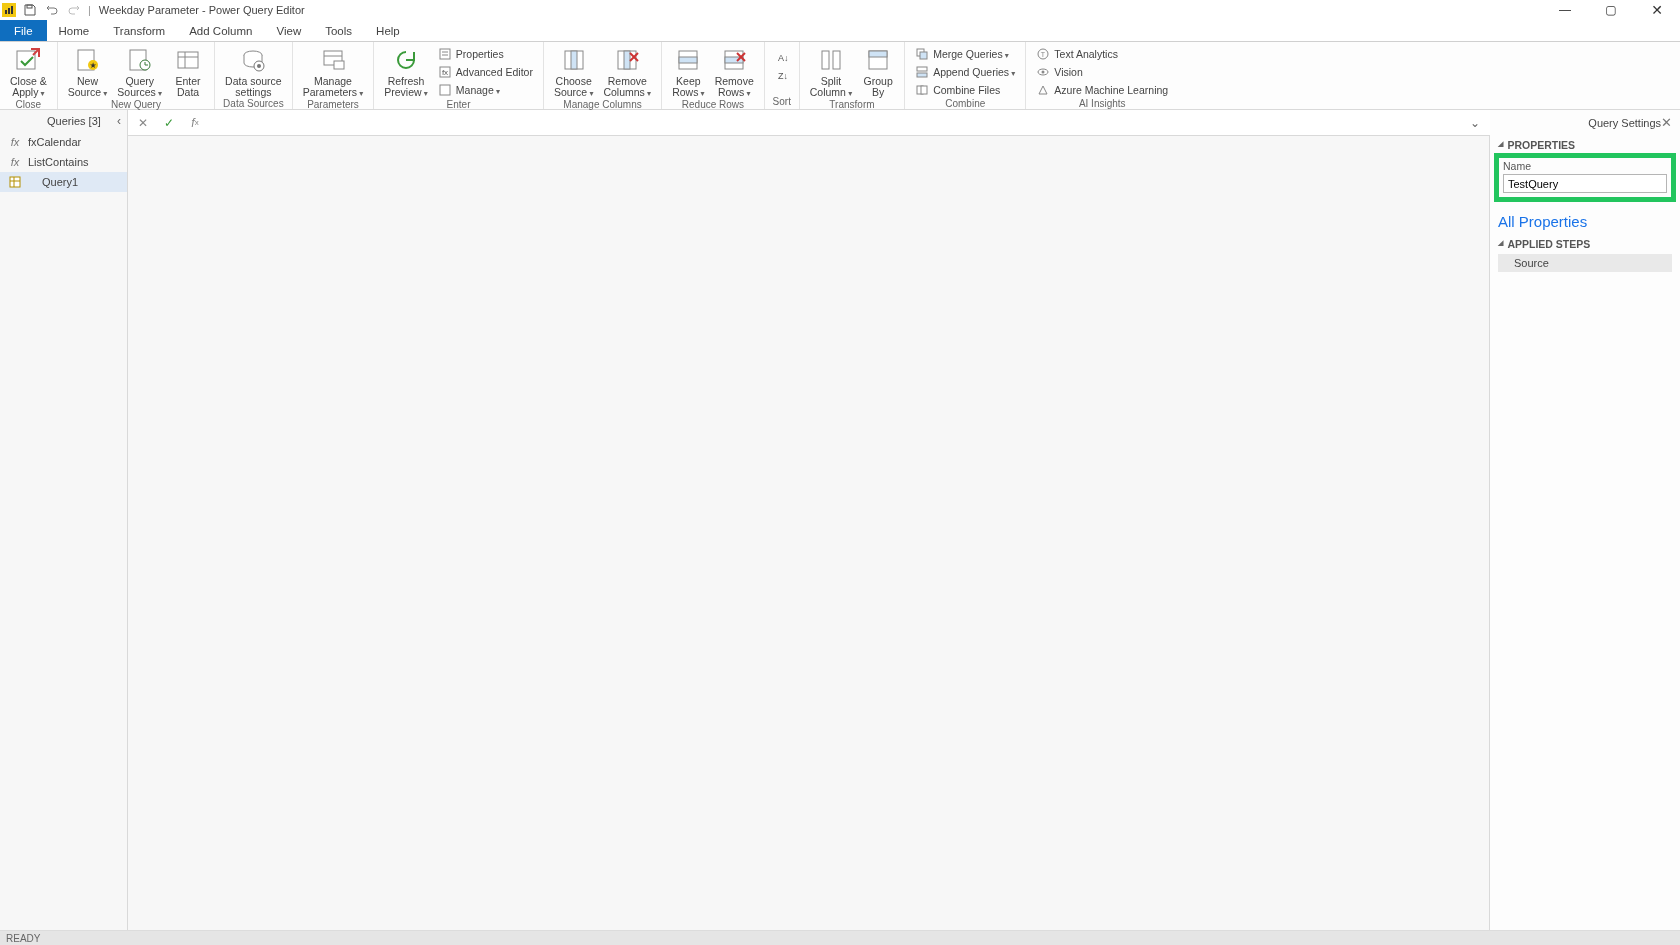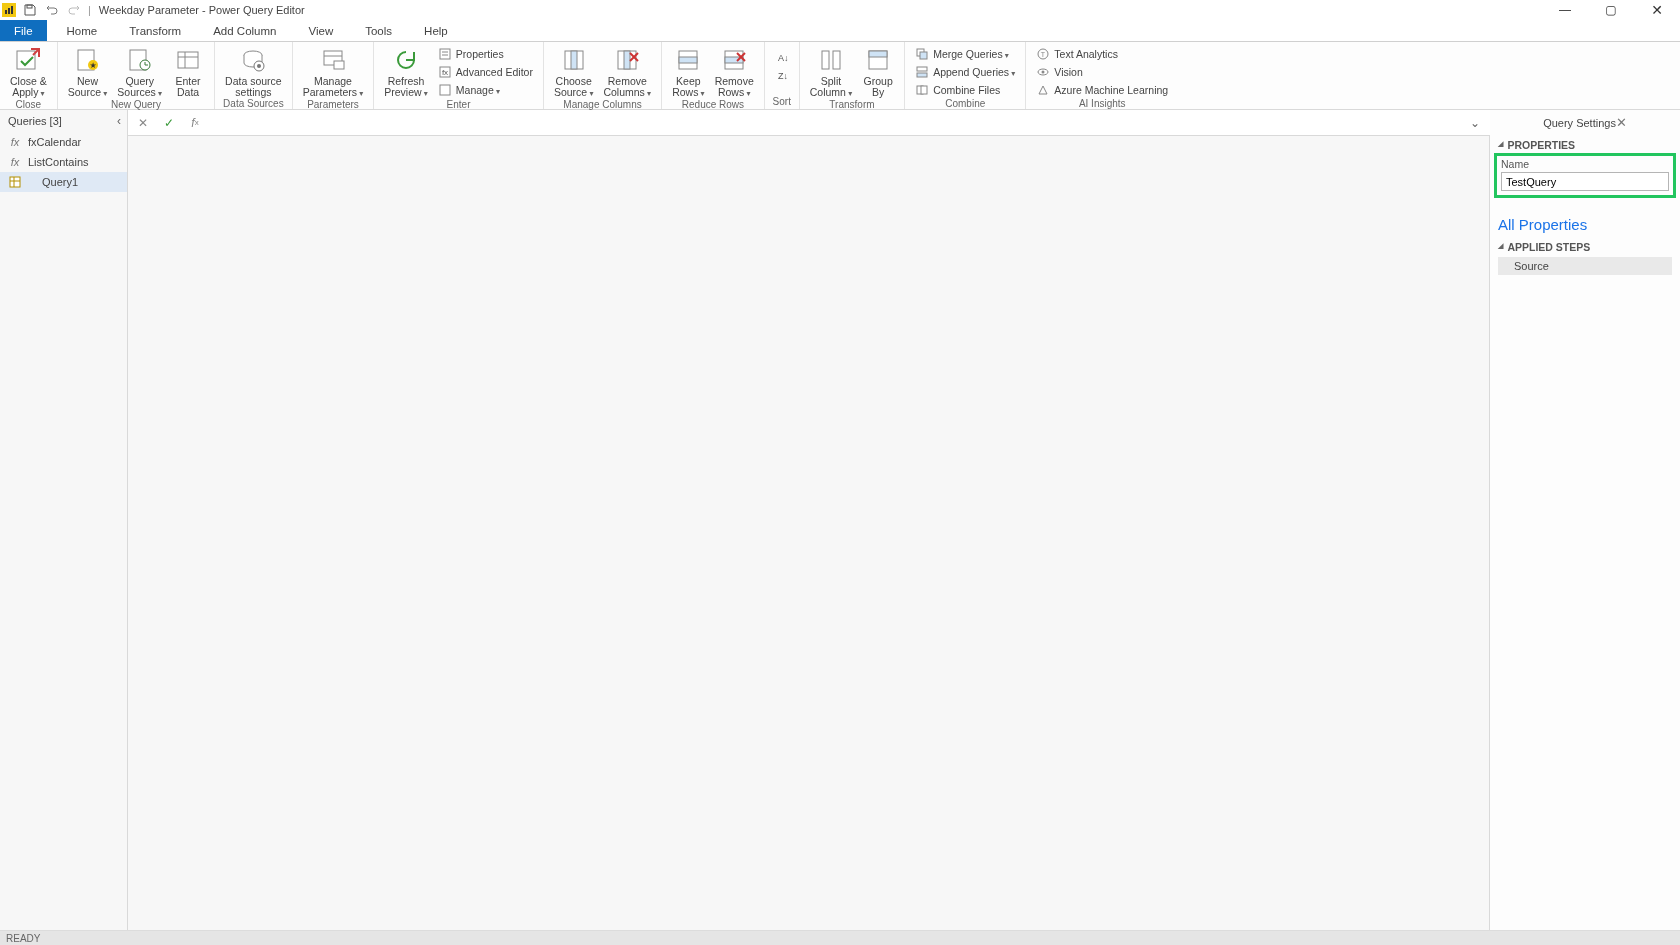--- a/index.html
+++ b/index.html
@@ -10,21 +10,21 @@
 .titlebar .qat { display: flex; align-items: center; gap: 6px; padding-left: 2px; }
 .titlebar .app-icon { width: 14px; height: 14px; background: #f2c811; display: inline-flex; align-items: center; justify-content: center; }
 .titlebar .sep { color: #999; margin: 0 6px; }
 .titlebar .title-text { margin-left: 2px; }
 .titlebar .win-controls { margin-left: auto; display: flex; }
 .titlebar .win-controls div { width: 46px; height: 20px; display: flex; align-items: center; justify-content: center; font-size: 12px; color: #333; }
 .titlebar .win-controls .close-btn { font-size: 14px; }
 .qat-icon { width: 16px; height: 16px; display: inline-flex; align-items: center; justify-content: center; color: #555; }
 
 
-.menubar { height: 22px; display: flex; align-items: stretch; border-bottom: 1px solid #d0d0d0; font-size: 11.5px; gap: 8px; }
+.menubar { height: 22px; display: flex; align-items: stretch; border-bottom: 1px solid #d0d0d0; font-size: 11.5px; }
 .menubar .tab { padding: 0 12px; display: flex; align-items: center; color: #444; }
 .menubar .tab.file { background: #0f6ebf; color: #fff; padding: 0 14px; }
 
 
 .ribbon { height: 68px; background: #fdfdfd; border-bottom: 1px solid #d9d9d9; display: flex; font-size: 10.5px; color: #444; }
 .ribbon-group { border-right: 1px solid #e3e3e3; display: flex; flex-direction: column; padding: 2px 6px 0 6px; }
 .ribbon-group .group-body { flex: 1; display: flex; align-items: flex-start; gap: 2px; }
 .ribbon-group .group-label { text-align: center; font-size: 10px; color: #666; padding-bottom: 1px; height: 13px; }
 .big-btn { display: flex; flex-direction: column; align-items: center; justify-content: flex-start; padding: 2px 4px 0 4px; min-width: 40px; }
 .big-btn .icon-box { width: 28px; height: 28px; margin-bottom: 2px; display: flex; align-items: center; justify-content: center; }
@@ -32,42 +32,42 @@
 .drop-arrow::after { content: " ▾"; font-size: 8px; color: #666; }
 .small-list { display: flex; flex-direction: column; gap: 2px; padding-top: 2px; }
 .small-btn { display: flex; align-items: center; gap: 4px; padding: 1px 4px; white-space: nowrap; }
 .small-btn .si { width: 14px; height: 14px; display: inline-flex; align-items: center; justify-content: center; }
 
 
 .workspace { display: flex; height: calc(945px - 20px - 22px - 68px - 15px); }
 
 
 .queries-pane { width: 128px; background: #f7f7f7; border-right: 1px solid #d9d9d9; display: flex; flex-direction: column; font-size: 11px; }
-.queries-pane .pane-header { display: flex; align-items: center; justify-content: space-between; padding: 4px 6px 4px 8px; color: #444; }
+.queries-pane .pane-header { display: flex; align-items: center; justify-content: space-between; padding: 4px 6px 4px 8px; color: #444; margin-left: 39px; }
 .queries-pane .pane-header .collapse-arrow { color: #666; font-size: 12px; }
 .queries-pane .q-item { display: flex; align-items: center; gap: 6px; padding: 3px 8px; color: #444; }
 .queries-pane .q-item.selected { background: #dfe9f5; gap: 20px; }
 .queries-pane .q-item .qi-icon { width: 14px; height: 14px; display: inline-flex; align-items: center; justify-content: center; color: #777; font-style: italic; }
 
 
 .editor-col { flex: 1; display: flex; flex-direction: column; }
 .formula-bar { height: 26px; border-bottom: 1px solid #d9d9d9; display: flex; align-items: center; padding: 0 6px; gap: 8px; color: #888; font-size: 12px; background: #fff; }
 .formula-bar .fb-btn { width: 18px; height: 18px; display: flex; align-items: center; justify-content: center; }
 .formula-bar input { flex: 1; border: none; outline: none; font-size: 12px; height: 20px; }
 .formula-bar .expand { color: #666; margin-right: 4px; }
 .editor-area { flex: 1; background: #f7f7f7; border-right: 1px solid #d9d9d9; }
 
 
 .settings-pane { width: 190px; background: #fdfdfd; display: flex; flex-direction: column; font-size: 11px; color: #444; }
-.settings-pane .sp-header { display: flex; align-items: center; justify-content: center; padding: 5px 8px; }
+.settings-pane .sp-header { display: flex; align-items: center; justify-content: flex-end; padding: 5px 8px; }
 .settings-pane .sp-close { color: #777; font-size: 13px; }
 .sp-section { padding: 4px 8px; }
 .sp-section .sect-title { font-weight: 600; font-size: 10.5px; color: #555; display: flex; align-items: center; gap: 4px; }
 .sp-section .sect-title::before { content: "◢"; font-size: 7px; color: #666; transform: translateY(-1px); }
-.name-highlight { border: 3px solid #22c55e; margin: 2px -4px 18px -4px; padding: 2px 4px 4px 4px; }
+.name-highlight { border: 5px solid #22c55e; margin: 2px -4px 11px -4px; padding: 2px 4px 4px 4px; }
 .name-label { font-size: 10.5px; color: #555; margin-bottom: 2px; }
 .name-input { width: 100%; border: 1px solid #b5b5b5; padding: 2px 4px; font-size: 11px; height: 19px; }
 .all-props-link { color: #1a73e8; font-size: 15px; cursor: pointer; }
 .steps-list { margin-top: 4px; }
 .step-item { background: #e9e9e9; padding: 3px 16px; font-size: 11px; color: #444; }
 
 
 .statusbar { height: 15px; background: #e5e5e5; border-top: 1px solid #dcdcdc; font-size: 10px; color: #666; display: flex; align-items: center; padding: 0 6px; }
 
 

